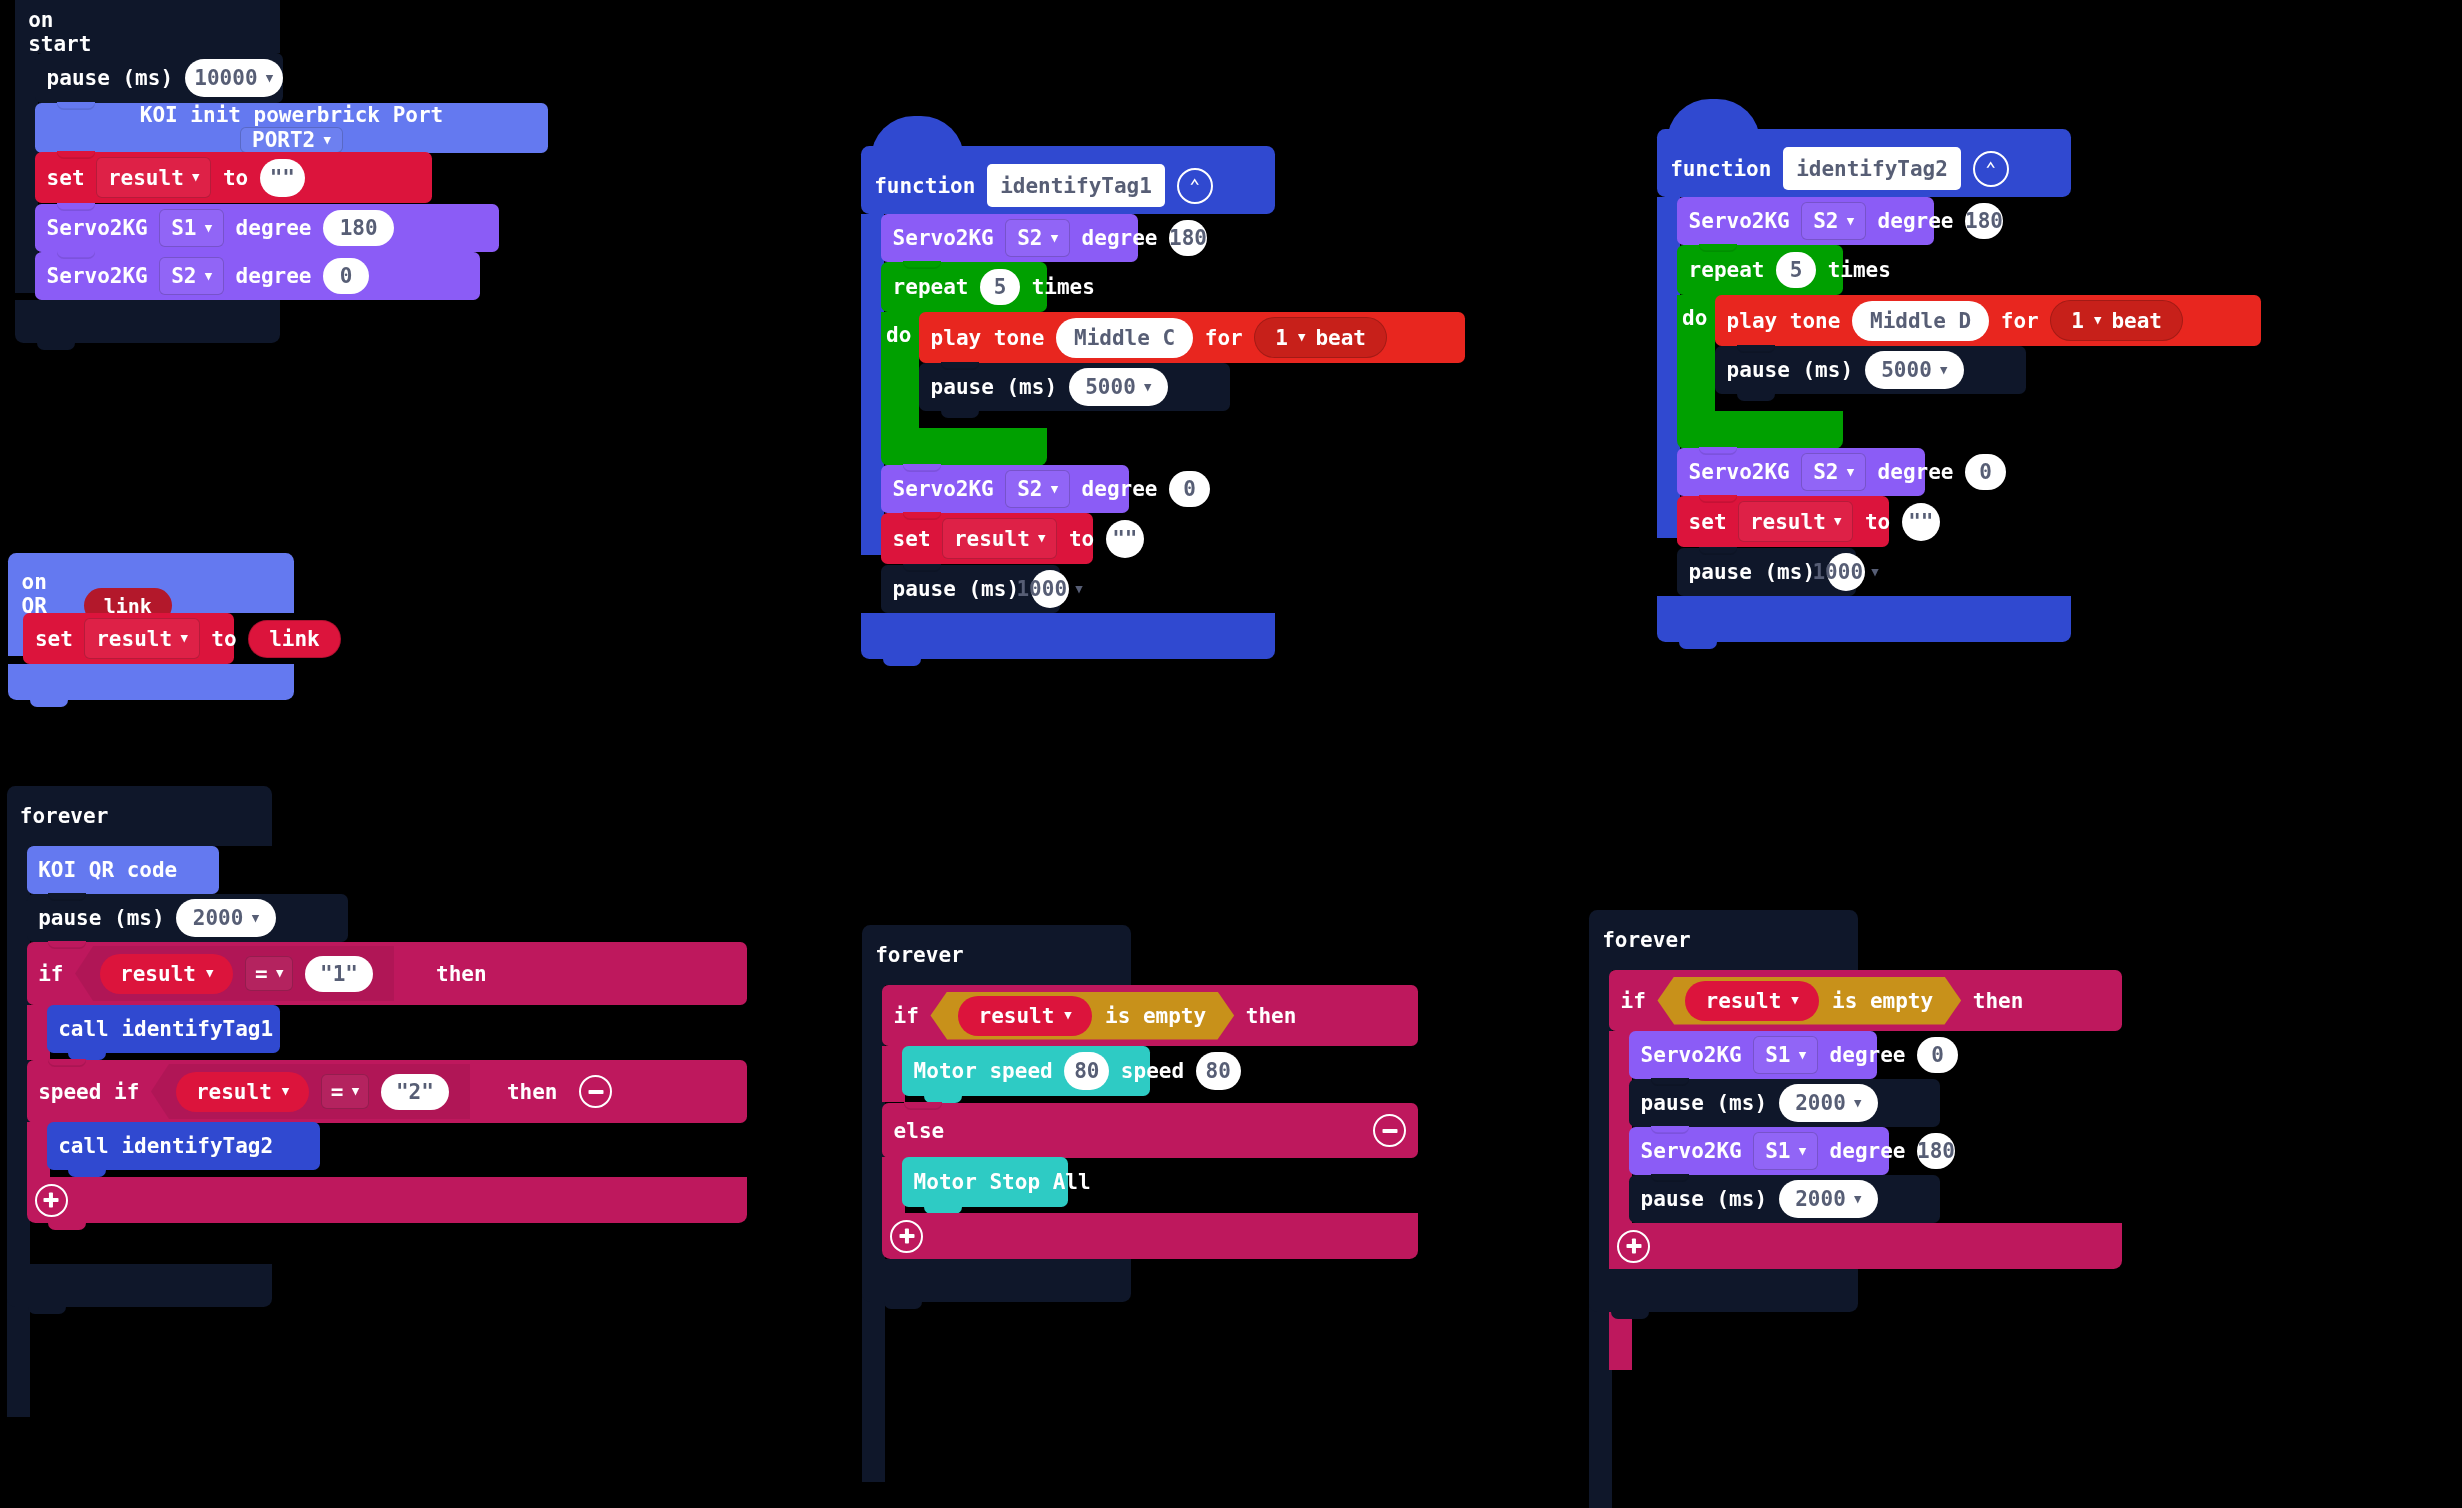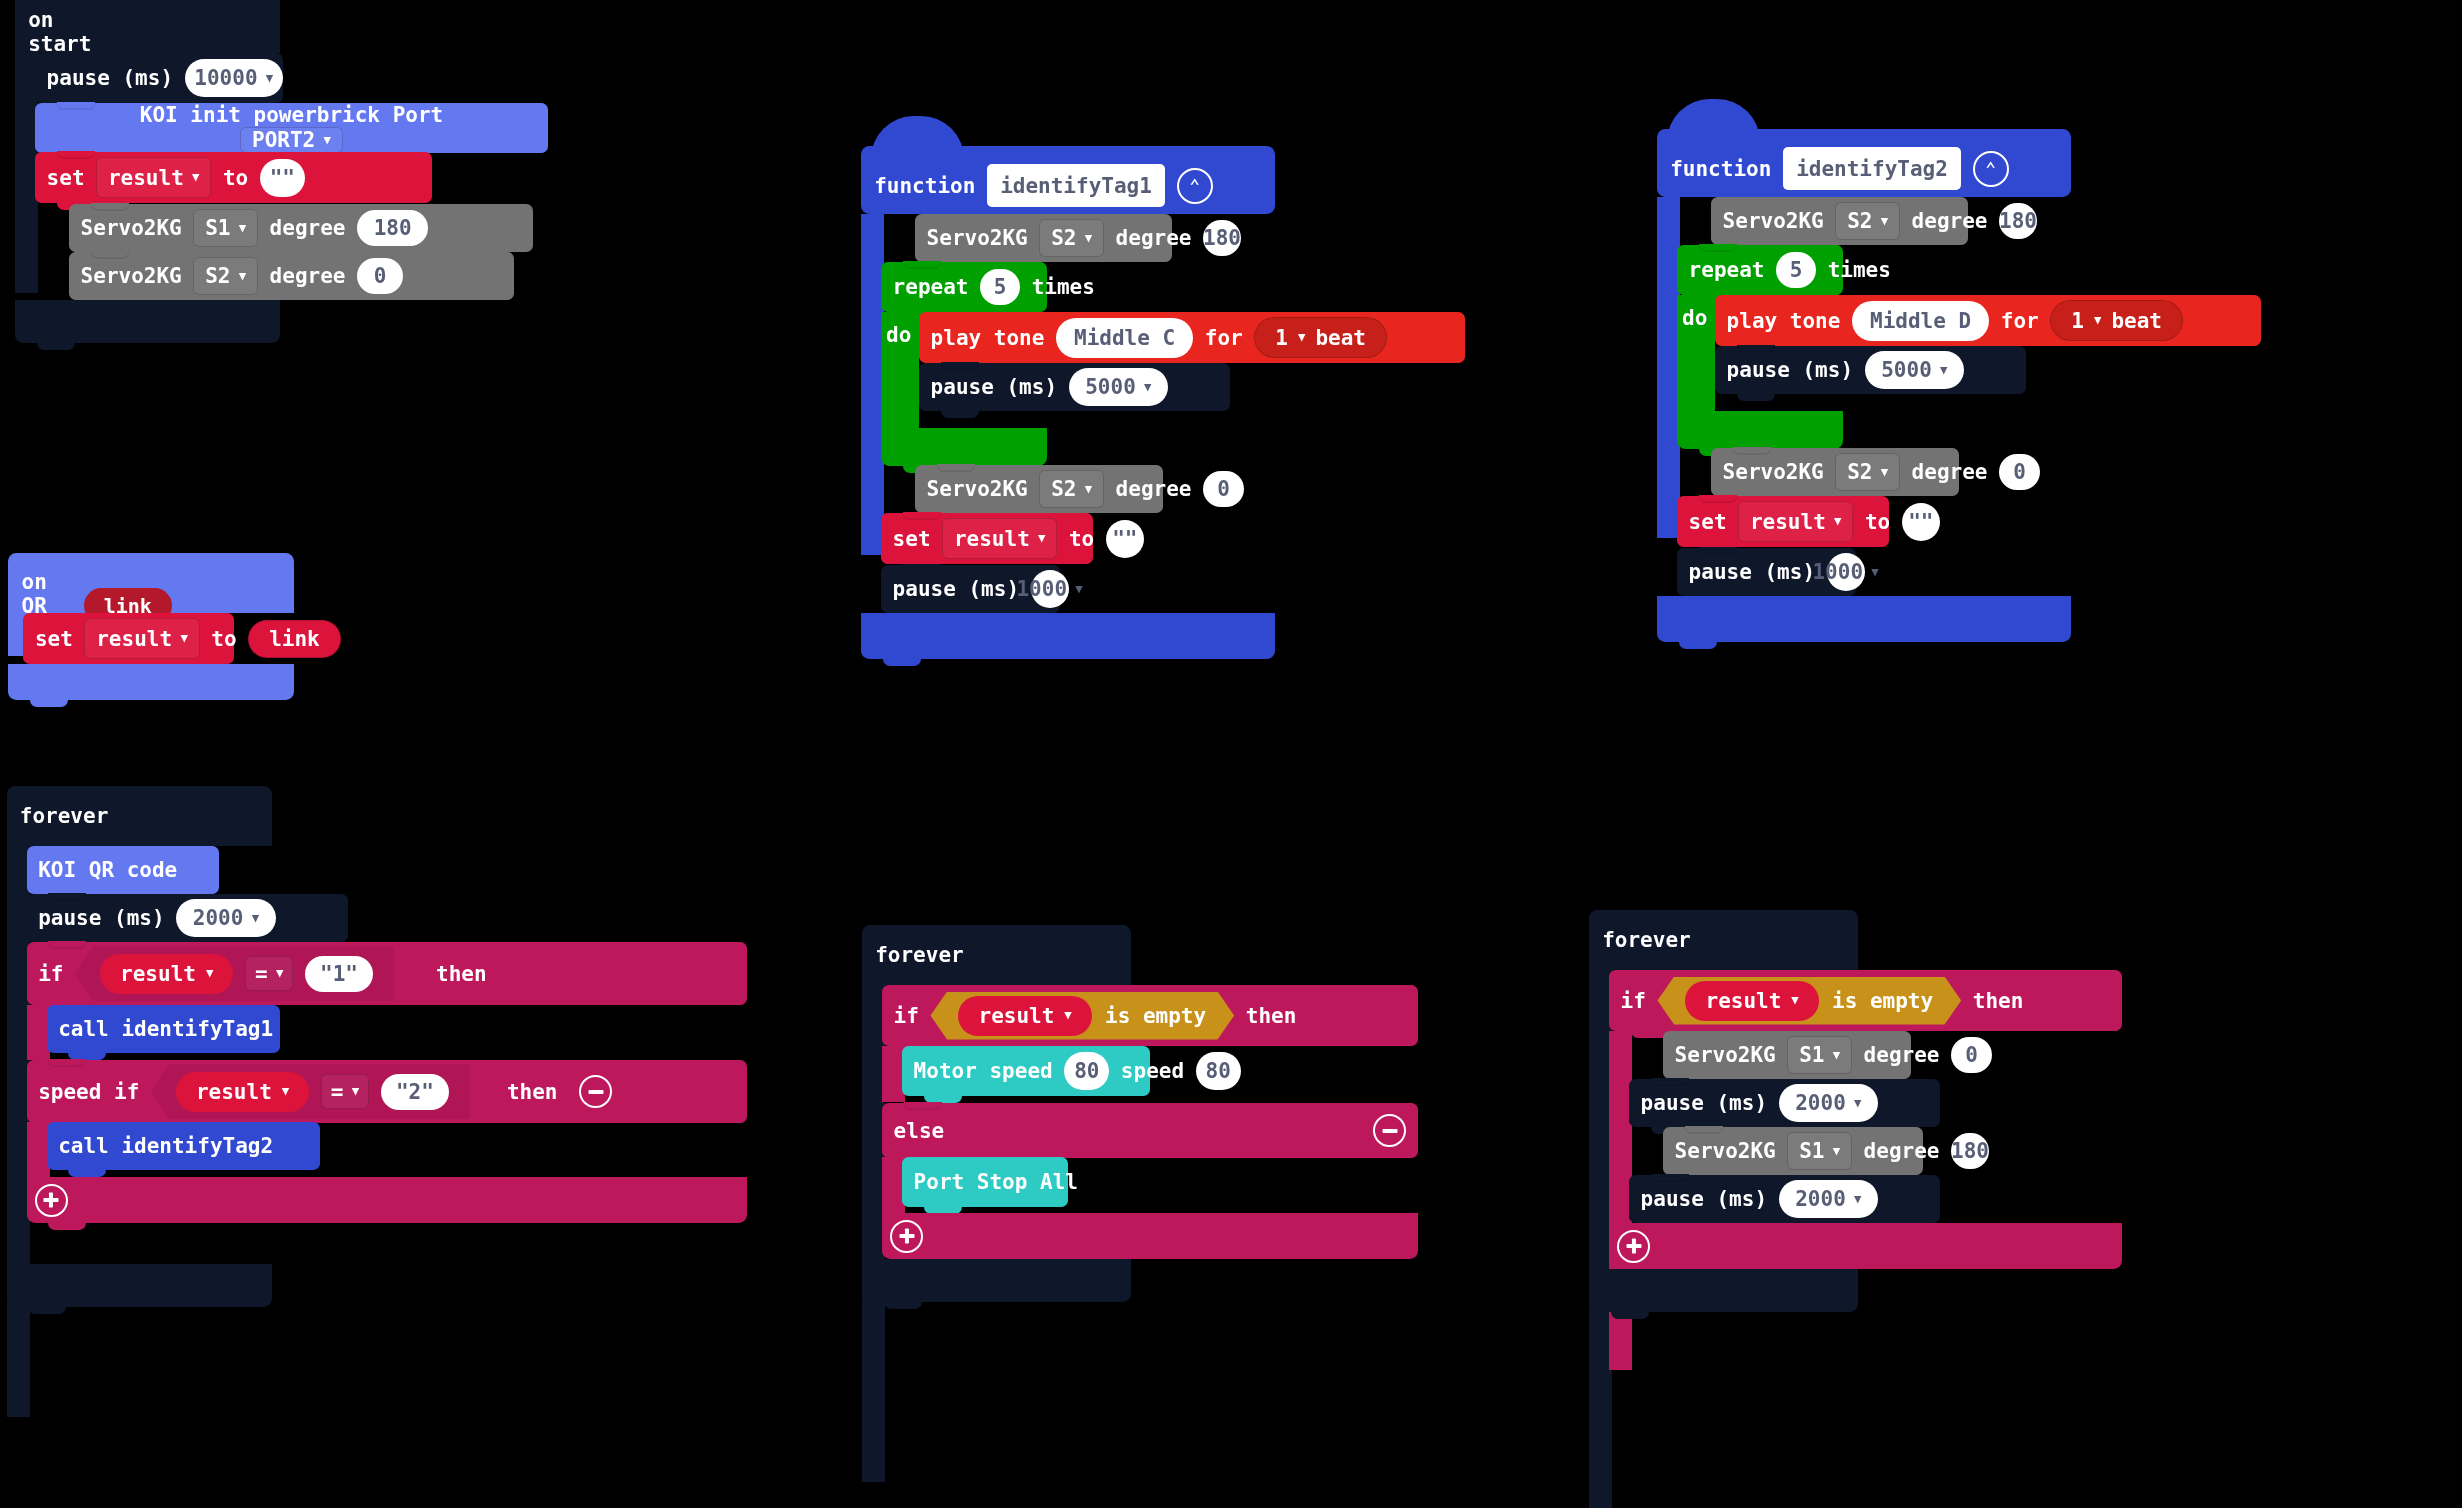--- a/index.html
+++ b/index.html
@@ -60,21 +60,21 @@
     color:#fff; font-weight:700;
     background:rgba(255,255,255,.06);
   }
 
   .strlit { color:#575e75; }
 
   
   .c-loop   { background:#0f172a; }   
   .c-koi    { background:#6479f0; }   
   .c-var    { background:#dc143c; }   
-  .c-servo  { background:#737373;margin-left:34px; }   
+  .c-servo  { background:#8b5cf6; }   
   .c-logic  { background:#be185d; }   
   .c-loopg  { background:#00a000; }   
   .c-music  { background:#e8261f; }   
   .c-func   { background:#3049d0; }   
   .c-motor  { background:#2ecbc4; }   
 
   
   .hat {
     position:absolute;
     border-radius:8.3px;
@@ -430,21 +430,21 @@
         <span>80</span>
       </span>
     </div>
 
     <div class="bar c-logic" style="position:absolute;left:0;top:118px;height:55px;width:536px;font-size:21px;">
       <span class="lbl">else</span>
       <span class="cicon" style="position:absolute;right:11.6px;"></span>
     </div>
     <div class="spine c-logic" style="position:absolute;left:0;top:172px;height:56px;"></div>
     <div class="bar c-motor nonotch" style="position:absolute;left:20px;top:172px;height:50px;width:166px;font-size:21px;">
-      <span class="lbl">Port Stop All</span>
+      <span class="lbl">Motor Stop All</span>
     </div>
 
     <div class="foot c-logic" style="position:absolute;left:0;top:228px;width:536px;height:46px;display:flex;align-items:center;">
       <span class="cicon plus" style="margin-left:8.3px;"></span>
     </div>
   </div>
 
   <div class="foot c-loop" style="top:334px; width:269px; height:43px;"></div>
 </div>
 

